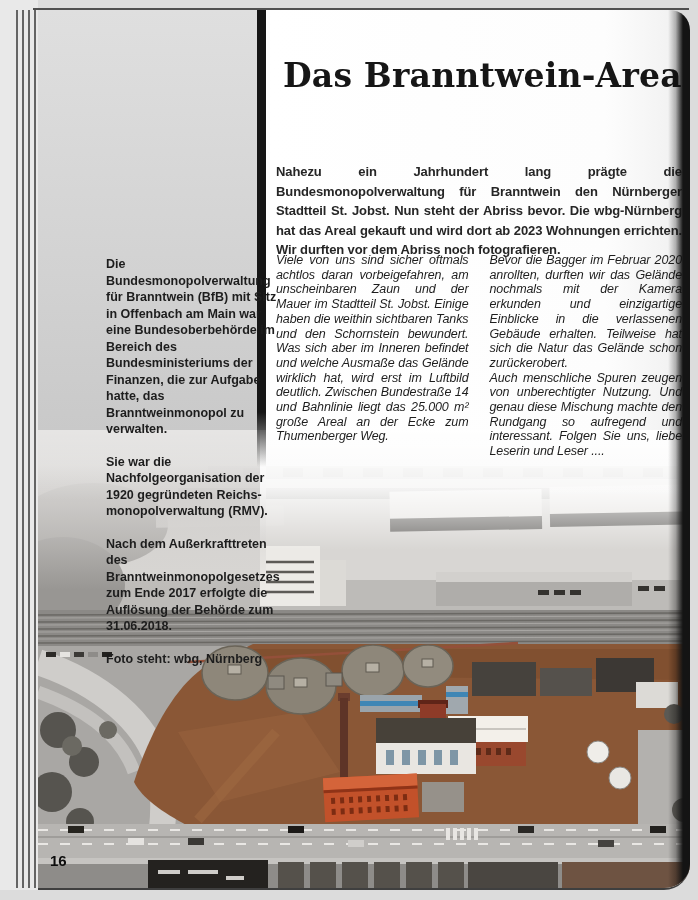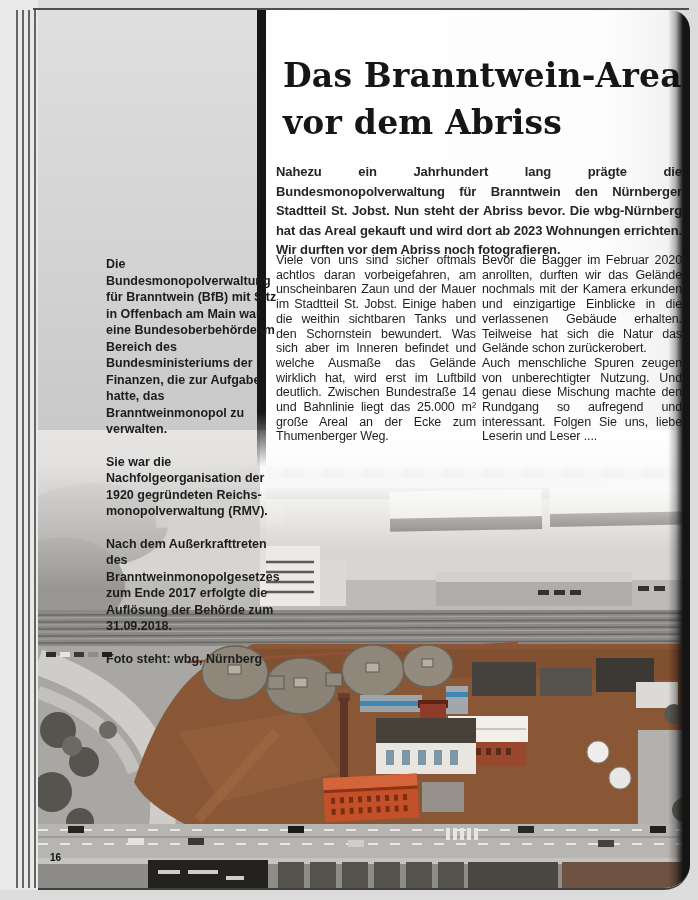--- a/index.html
+++ b/index.html
@@ -57,35 +57,35 @@
     letter-spacing:0.2px;
   }
   .title-block div{white-space:nowrap;}
   .intro{
     position:absolute;left:238px;top:152px;width:406px;z-index:6;
     font-size:13px;font-weight:700;line-height:19.5px;color:#262626;
     text-align:justify;letter-spacing:-0.1px;
   }
   .cols{
     position:absolute;left:238px;top:243px;width:406px;z-index:6;
-    display:flex;gap:6px;
+    display:flex;gap:21px;font-style:italic;
   }
   .col{
     flex:1;font-size:12.5px;line-height:14.7px;color:#1e1e1e;
     text-align:justify;letter-spacing:-0.1px;
   }
   .col p{margin:0;}
   .sidebar{
     position:absolute;left:68px;top:246px;width:182px;z-index:6;
     font-size:12.5px;font-weight:700;line-height:16.5px;color:#1d1d1d;
   }
   .sidebar p{margin:0 0 16px 0;}
   .page-number{
     position:absolute;left:12px;top:842px;z-index:8;
-    font-size:10px;font-weight:700;color:#0d0d0d;
+    font-size:15px;font-weight:700;color:#0d0d0d;
   }
   
   .photo{
     position:absolute;left:0;top:420px;width:652px;height:458px;z-index:3;
   }
   .photo svg{display:block;}
 </style>
 </head>
 <body>
 
@@ -345,38 +345,37 @@
       <rect x="0" y="0" width="228" height="160" fill="url(#fadeL)"></rect>
       <rect x="222" y="0" width="430" height="120" fill="url(#fadeR)"></rect>
       <rect x="0" y="0" width="652" height="70" fill="url(#fadeR)" opacity="0.45"></rect>
     </svg>
   </div>
 
   <div class="accent-bar"></div>
 
   <div class="title-block">
     <div>Das Branntwein-Areal</div>
-    <div>vor dem Abriss</div>
   </div>
 
   <div class="intro">Nahezu ein Jahrhundert lang prägte die Bundesmonopolverwaltung für Branntwein den Nürnberger Stadtteil St. Jobst. Nun steht der Abriss bevor. Die wbg-Nürnberg hat das Areal gekauft und wird dort ab 2023 Wohnungen errichten. Wir durften vor dem Abriss noch fotografieren.</div>
 
   <div class="cols">
     <div class="col">
       <p>Viele von uns sind sicher oftmals achtlos daran vorbeigefahren, am unscheinbaren Zaun und der Mauer im Stadtteil St. Jobst. Einige haben die weithin sichtbaren Tanks und den Schornstein bewundert. Was sich aber im Inneren befindet und welche Ausmaße das Gelände wirklich hat, wird erst im Luftbild deutlich. Zwischen Bundestraße 14 und Bahnlinie liegt das 25.000 m² große Areal an der Ecke zum Thumenberger Weg.</p>
     </div>
     <div class="col">
       <p>Bevor die Bagger im Februar 2020 anrollten, durften wir das Gelände nochmals mit der Kamera erkunden und einzigartige Einblicke in die verlassenen Gebäude erhalten. Teilweise hat sich die Natur das Gelände schon zurückerobert.</p>
       <p>Auch menschliche Spuren zeugen von unberechtigter Nutzung. Und genau diese Mischung machte den Rundgang so aufregend und interessant. Folgen Sie uns, liebe Leserin und Leser ....</p>
     </div>
   </div>
 
   <div class="sidebar">
     <p>Die Bundesmonopolverwaltung für Branntwein (BfB) mit Sitz in Offenbach am Main war eine Bundesoberbehörde im Bereich des Bundesministeriums der Finanzen, die zur Aufgabe hatte, das Branntweinmonopol zu verwalten.</p>
     <p>Sie war die Nachfolgeorganisation der 1920 gegründeten Reichs-monopolverwaltung (RMV).</p>
-    <p>Nach dem Außerkrafttreten des Branntweinmonopolgesetzes zum Ende 2017 erfolgte die Auflösung der Behörde zum 31.09.2018.</p>
+    <p>Nach dem Außerkrafttreten des Branntweinmonopolgesetzes zum Ende 2017 erfolgte die Auflösung der Behörde zum 31.06.2018.</p>
     <p>Foto steht: wbg, Nürnberg</p>
   </div>
 
   <div class="page-number">16</div>
 
   <div class="curl"></div>
 </div>
 
 </body></html>

